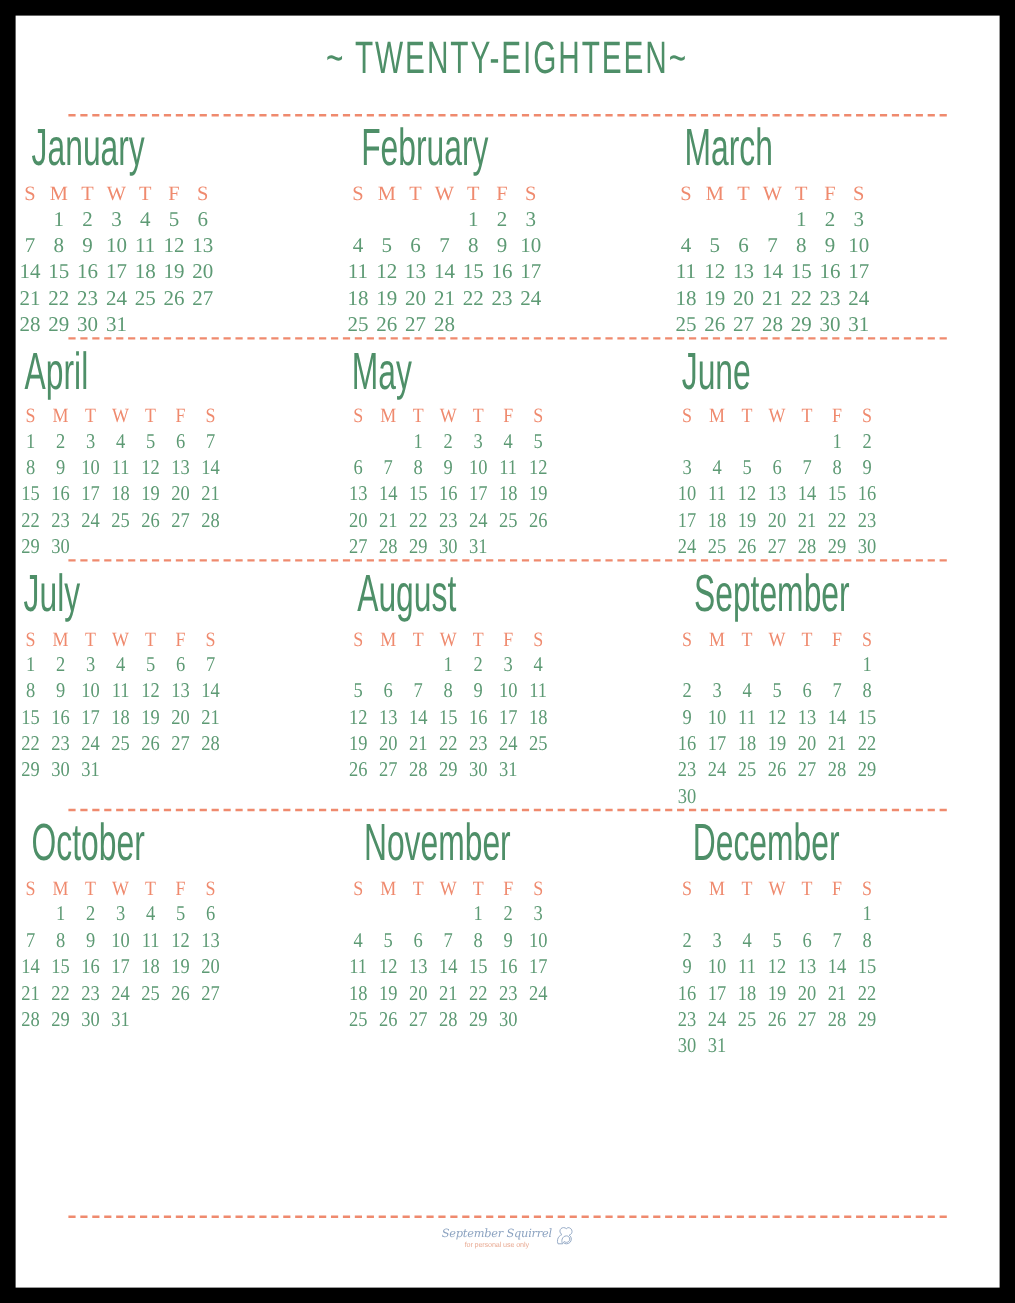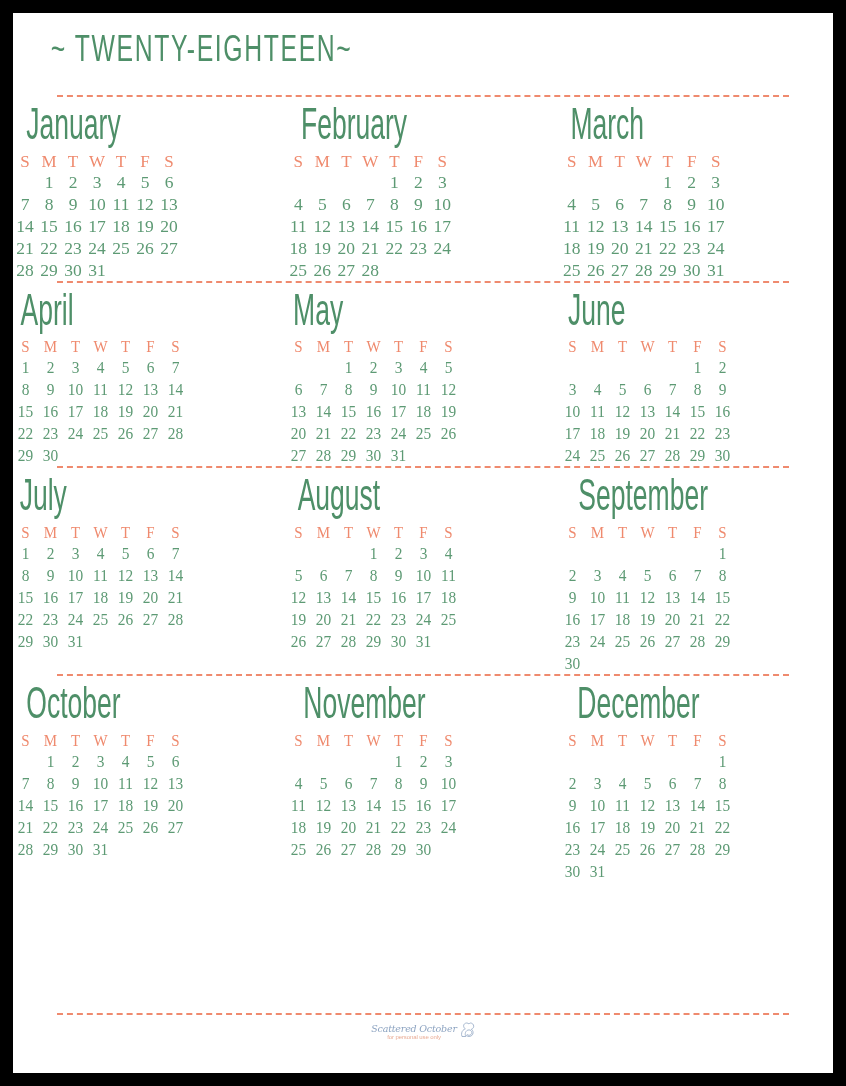--- a/index.html
+++ b/index.html
@@ -25,21 +25,21 @@
     background: #ffffff;
     overflow: hidden;
   }
 
   
   #title-bar {
     width: 100%;
     height: 60px;
     display: flex;
     align-items: flex-end;
-    justify-content: flex-start;
+    justify-content: center;
     padding-bottom: 2px;
   }
   #year-title {
     font-family: "Liberation Sans Narrow", "Liberation Sans", sans-serif;
     font-size: 31px;
     letter-spacing: 2.0px;
     color: #4e8f68;
     transform: scaleX(0.80) scaleY(1.22);
     transform-origin: center bottom;
     white-space: nowrap;
@@ -956,21 +956,21 @@
             </tbody>
           </table>
         </div>
       </div>
     </div>
 
   <div id="footer">
     <div class="divider"></div>
     <div id="watermark">
       <div id="wm-text">
-        <span id="wm-brand">Scattered October</span>
+        <span id="wm-brand">September Squirrel</span>
         <span id="wm-sub">for personal use only</span>
       </div>
       <span id="wm-squirrel">
         <svg width="16" height="18" viewBox="0 0 16 18" aria-hidden="true">
           <path d="M11.4 2.0c1.8 0 3.3 1.4 3.3 3.2 0 1.5-1.0 2.8-2.4 3.1 1.1 0.7 1.8 1.9 1.8 3.3 0 2.2-1.8 3.9-4.0 3.9-1.0 0-1.9-0.3-2.6-0.9l0.6-1.0c0.5 0.4 1.2 0.7 2.0 0.7 1.5 0 2.7-1.2 2.7-2.7 0-1.5-1.2-2.7-2.7-2.7-1.9 0-3.1 1.2-3.6 2.6-0.5 1.4-0.3 2.9 0.4 4.0H3.0c-0.5-1.2-0.6-2.4-0.3-3.6 0.4-1.9 1.7-3.4 3.6-4.1-1.0-0.6-1.7-1.7-1.7-3.0C4.6 3.3 6.0 2.0 7.7 2.0c0.9 0 1.7 0.4 2.3 1.0 0.4-0.6 0.9-1.0 1.4-1.0z" fill="none" stroke="#6a86ad" stroke-width="0.8"></path>
         </svg>
       </span>
     </div>
   </div>
 

